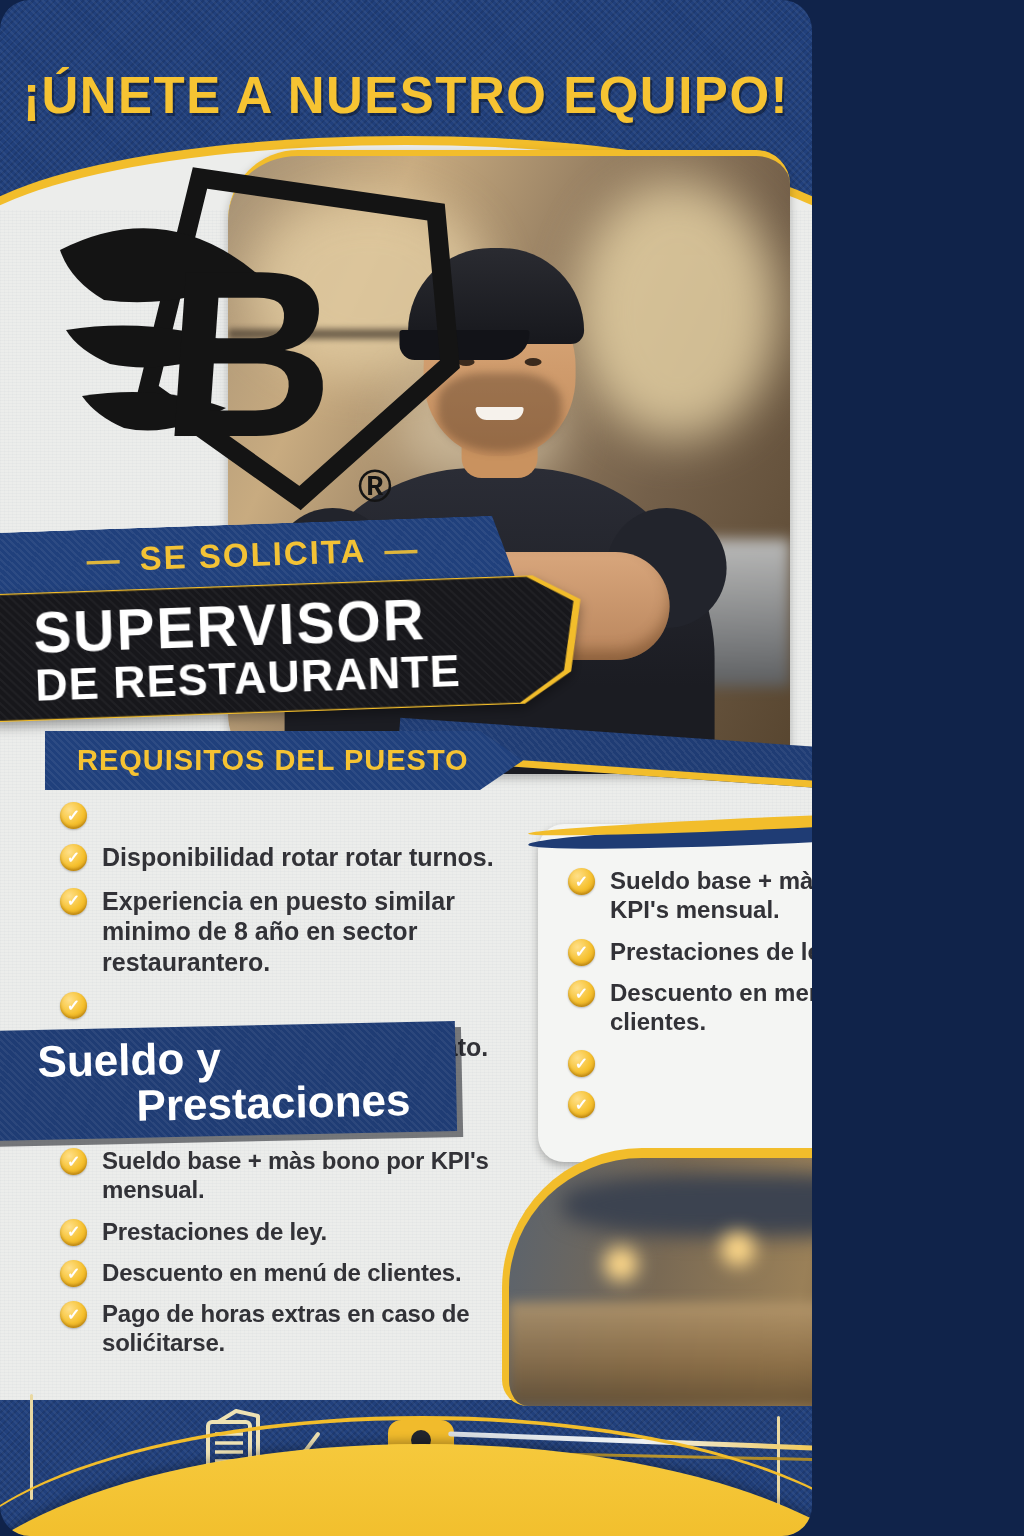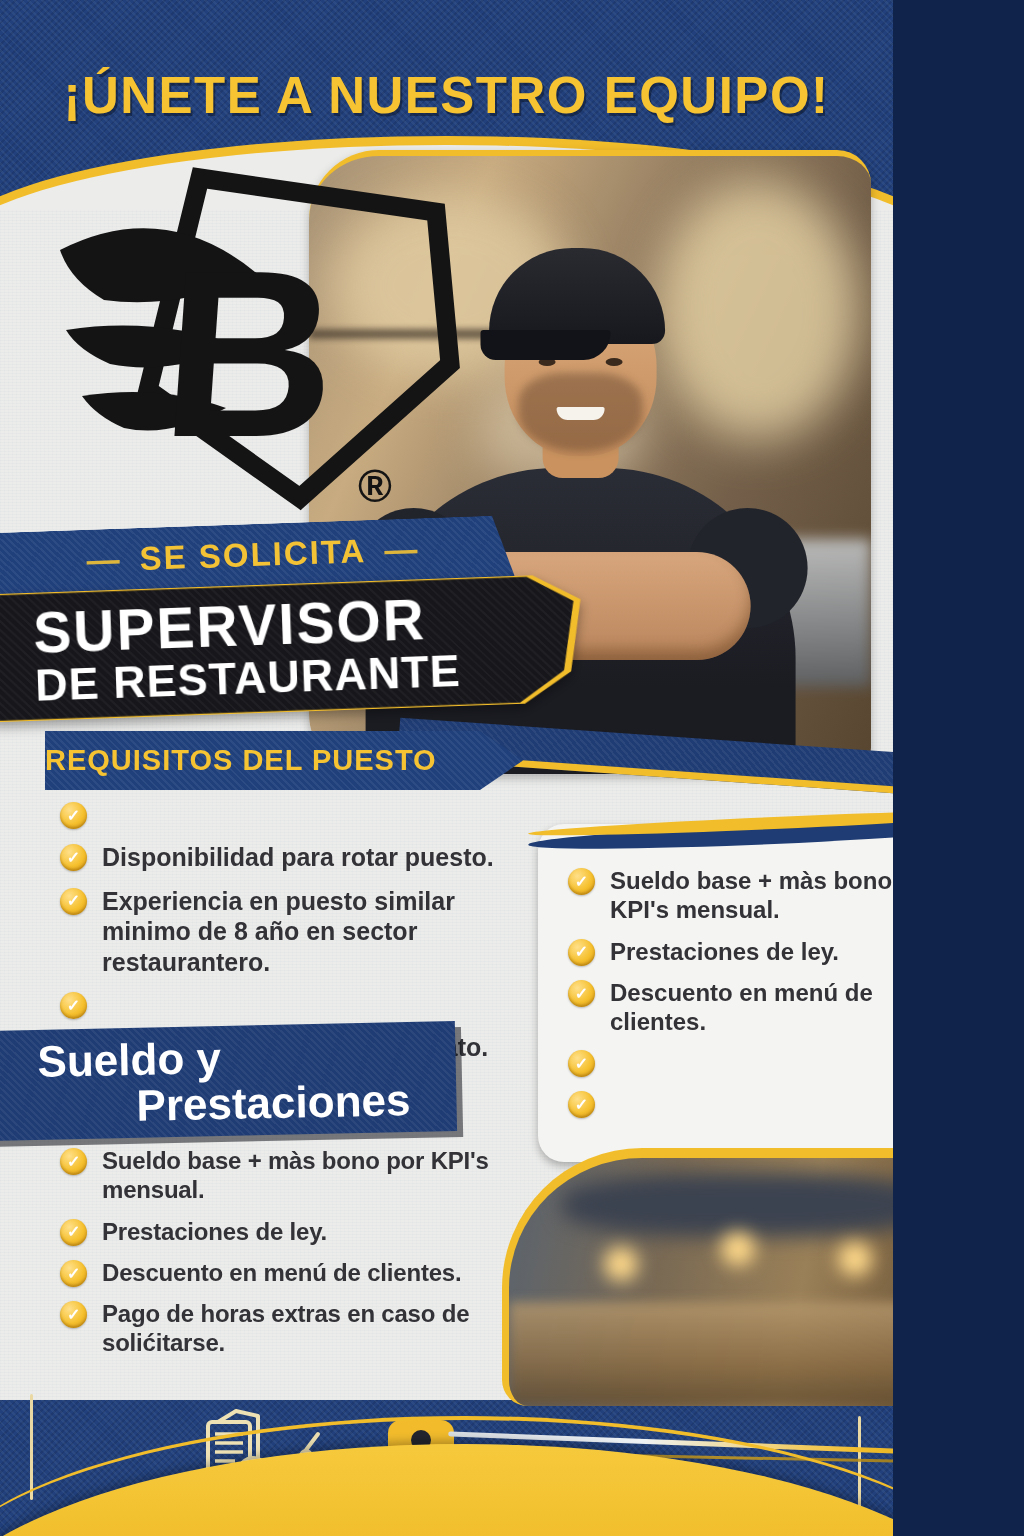--- a/index.html
+++ b/index.html
@@ -1,21 +1,21 @@
 <!DOCTYPE html>
 <html><head>
 <meta charset="utf-8">
 <style>
   html,body{margin:0;padding:0;}
   body{font-family:"Liberation Sans",sans-serif;background:#10234a;}
-  .poster{position:relative;width:893px;height:1536px;overflow:hidden;
+  .poster{position:relative;width:812px;height:1536px;overflow:hidden;
     background-color:#21407c;
     background-image:
       repeating-linear-gradient(45deg, rgba(255,255,255,.05) 0 2px, transparent 2px 5px),
-      repeating-linear-gradient(-45deg, rgba(0,0,0,.10) 0 2px, transparent 2px 5px);}
+      repeating-linear-gradient(-45deg, rgba(0,0,0,.10) 0 2px, transparent 2px 5px); border-radius: 30px;}
   
   .headline{position:absolute;top:66px;left:0;width:100%;text-align:center;
     font-size:51px;font-weight:800;letter-spacing:1.5px;color:#f6c332;
     text-shadow:2px 3px 0 rgba(0,0,0,.35);z-index:3;}
   .gold-arc{position:absolute;top:136px;left:-6%;width:112%;height:110px;
     background:#f2bd2b;border-radius:50% 50% 0 0 / 100% 100% 0 0;z-index:1;}
   .paper-cap{position:absolute;top:145px;left:-6%;width:112%;height:110px;
     background:#ecedeb;border-radius:50% 50% 0 0 / 100% 100% 0 0;z-index:1;}
   .paper{position:absolute;top:210px;left:0;width:100%;height:1190px;background:#ecedeb;z-index:1;}
   .paper::after{content:"";position:absolute;inset:0;
@@ -74,21 +74,21 @@
     clip-path:polygon(0 1%,91% 1%,98.8% 21%,96.8% 75%,89.2% 99%,0 99%);
     background-image:repeating-linear-gradient(45deg, rgba(255,255,255,.04) 0 2px, transparent 2px 6px);
     display:flex;flex-direction:column;justify-content:center;padding-left:44px;box-sizing:border-box;}
   .vacancy-line1{color:#fff;font-weight:900;font-size:57px;letter-spacing:2px;line-height:1.02;}
   .vacancy-line2{color:#fff;font-weight:900;font-size:45px;letter-spacing:1px;line-height:1.05;}
   
   .req-banner{position:absolute;left:45px;top:731px;width:478px;height:59px;z-index:3;
     background-color:#20407c;
     background-image:repeating-linear-gradient(45deg, rgba(255,255,255,.06) 0 2px, transparent 2px 5px);
     clip-path:polygon(0 0,91% 0,100% 50%,91% 100%,0 100%);
-    display:flex;align-items:center;box-sizing:border-box;
+    display:flex;align-items:center;padding-left:32px;box-sizing:border-box;
     color:#f6c332;font-weight:800;font-size:29px;letter-spacing:1px;}
   .list{position:absolute;z-index:3;}
   .list .item{display:flex;gap:15px;margin-bottom:13px;
     font-weight:700;font-size:25px;color:#323237;line-height:1.22;}
   .check{width:27px;height:27px;border-radius:50%;flex:none;margin-top:2px;
     background:radial-gradient(circle at 35% 30%, #ffe08a, #f6c12f 55%, #d99b15);
     box-shadow:inset 0 -2px 3px rgba(140,90,0,.5), 0 1px 2px rgba(0,0,0,.25);
     color:#fff;font-weight:900;display:flex;align-items:center;justify-content:center;font-size:16px;}
   .req-list{left:60px;top:800px;width:470px;}
   
@@ -201,21 +201,21 @@
     <span>REQUISITOS DEL PUESTO</span>
   </div>
   <div class="list req-list">
 
       <div class="item">
         <span class="check">✓</span>
       </div>
 
       <div class="item">
         <span class="check">✓</span>
-        <span>Disponibilidad para rotar puesto.</span>
+        <span>Disponibilidad rotar rotar turnos.</span>
       </div>
 
       <div class="item">
         <span class="check">✓</span>
         <span>Experiencia en puesto similar minimo de 8 año en sector restaurantero.</span>
       </div>
 
       <div class="item">
         <span class="check">✓</span>
       </div>

